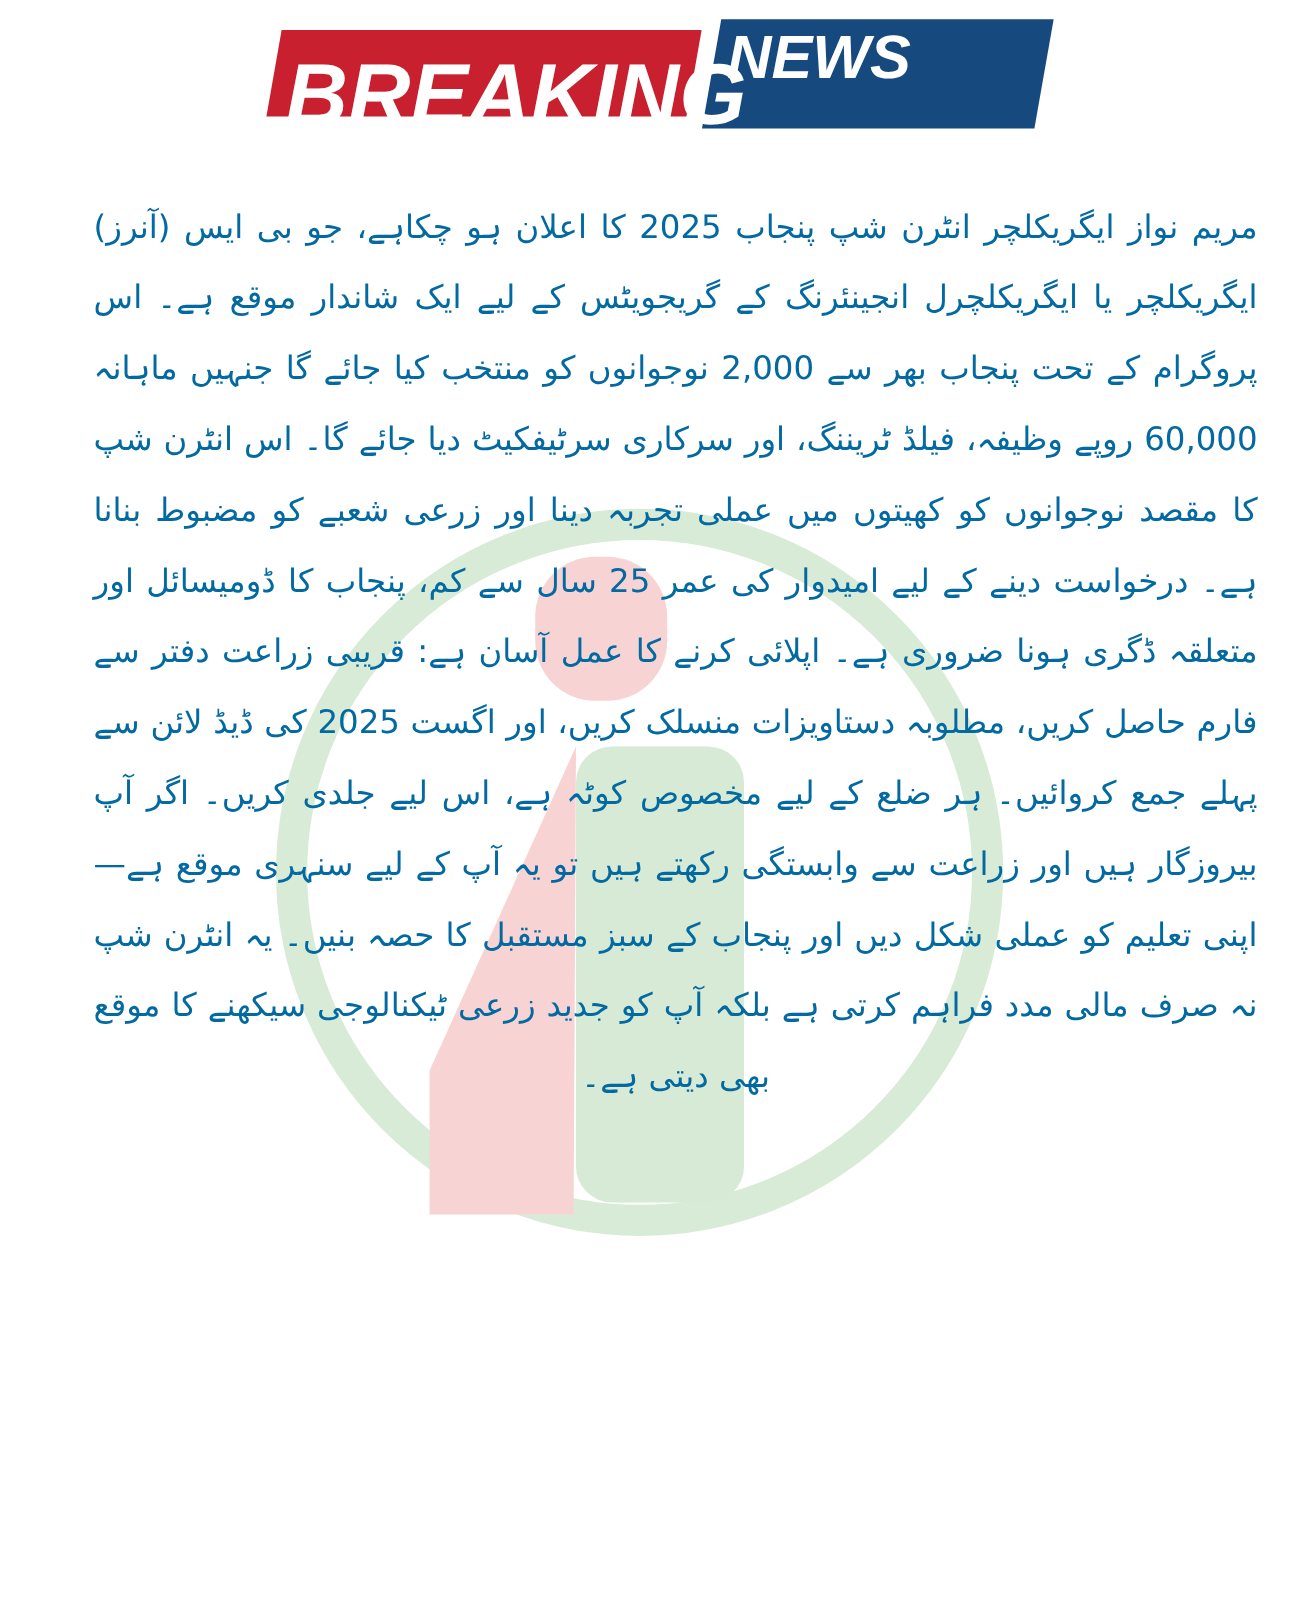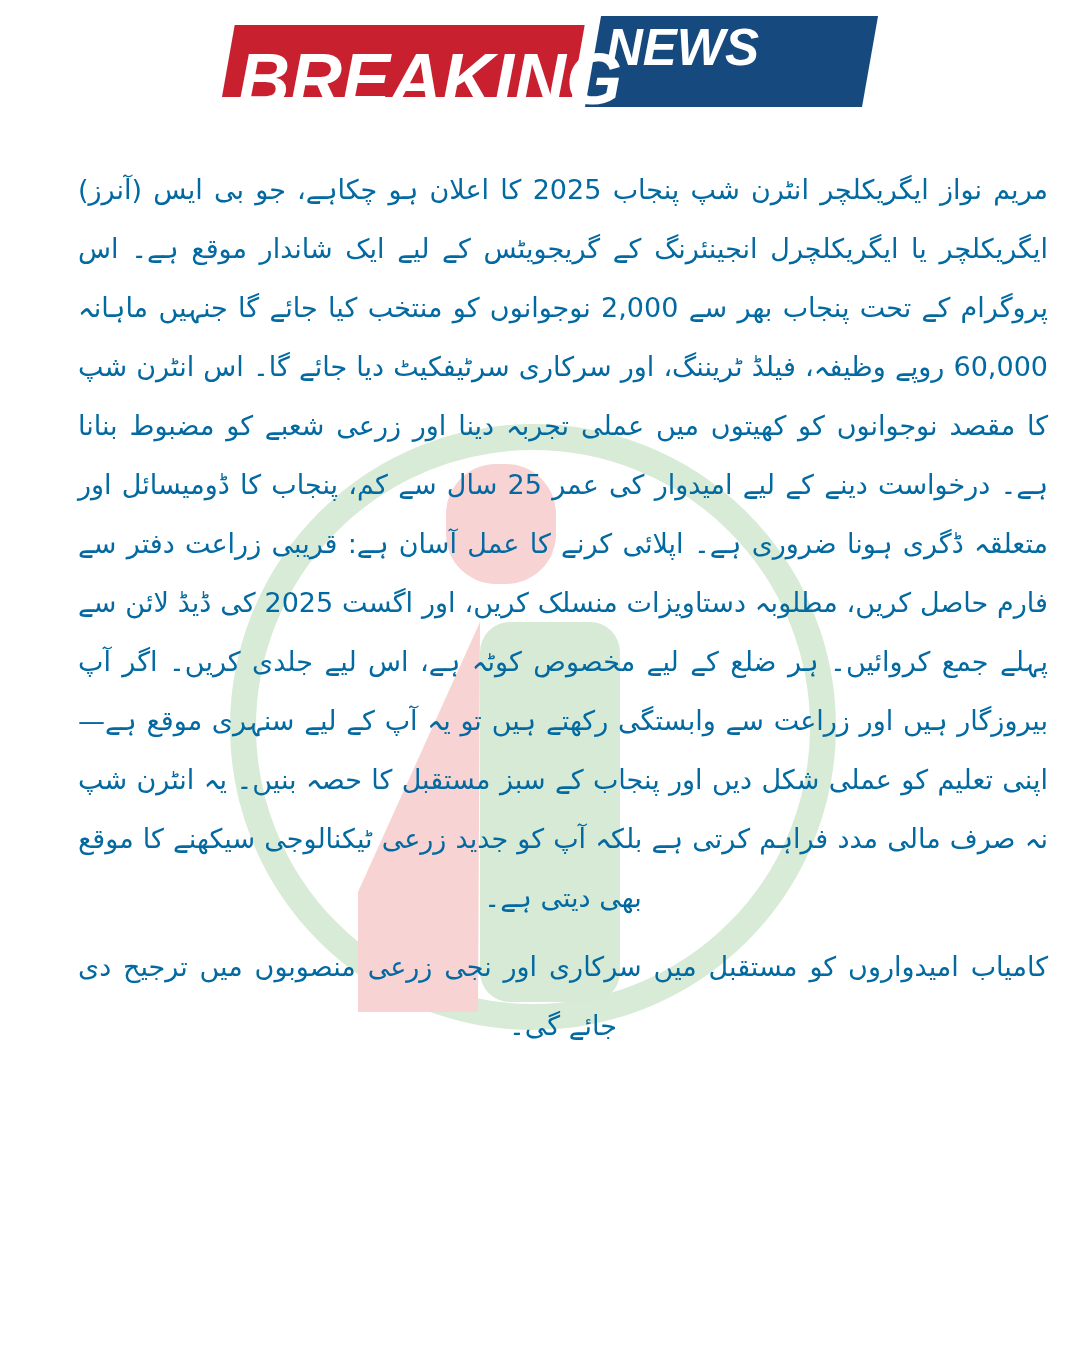--- a/index.html
+++ b/index.html
@@ -94,14 +94,13 @@
 
   <rect x="228" y="52" width="110" height="120" rx="50" ry="50" fill="#f8d3d3"></rect>
 
   <polygon points="140,600 260,600 262,210 140,480" fill="#f8d3d3"></polygon>
 
   <rect x="262" y="210" width="140" height="380" rx="30" ry="30" fill="#d7ead5"></rect>
 </svg>
 
 <div class="article">
   <p class="para p1">مریم نواز ایگریکلچر انٹرن شپ پنجاب 2025 کا اعلان ہو چکاہے، جو بی ایس (آنرز) ایگریکلچر یا ایگریکلچرل انجینئرنگ کے گریجویٹس کے لیے ایک شاندار موقع ہے۔ اس پروگرام کے تحت پنجاب بھر سے 2,000 نوجوانوں کو منتخب کیا جائے گا جنہیں ماہانہ 60,000 روپے وظیفہ، فیلڈ ٹریننگ، اور سرکاری سرٹیفکیٹ دیا جائے گا۔ اس انٹرن شپ کا مقصد نوجوانوں کو کھیتوں میں عملی تجربہ دینا اور زرعی شعبے کو مضبوط بنانا ہے۔ درخواست دینے کے لیے امیدوار کی عمر 25 سال سے کم، پنجاب کا ڈومیسائل اور متعلقہ ڈگری ہونا ضروری ہے۔ اپلائی کرنے کا عمل آسان ہے: قریبی زراعت دفتر سے فارم حاصل کریں، مطلوبہ دستاویزات منسلک کریں، اور اگست 2025 کی ڈیڈ لائن سے پہلے جمع کروائیں۔ ہر ضلع کے لیے مخصوص کوٹہ ہے، اس لیے جلدی کریں۔ اگر آپ بیروزگار ہیں اور زراعت سے وابستگی رکھتے ہیں تو یہ آپ کے لیے سنہری موقع ہے—اپنی تعلیم کو عملی شکل دیں اور پنجاب کے سبز مستقبل کا حصہ بنیں۔ یہ انٹرن شپ نہ صرف مالی مدد فراہم کرتی ہے بلکہ آپ کو جدید زرعی ٹیکنالوجی سیکھنے کا موقع بھی دیتی ہے۔</p>
-  <p class="para p2">کامیاب امیدواروں کو مستقبل میں سرکاری اور نجی زرعی منصوبوں میں ترجیح دی جائے گی۔</p>
 </div>
 
 </body></html>

